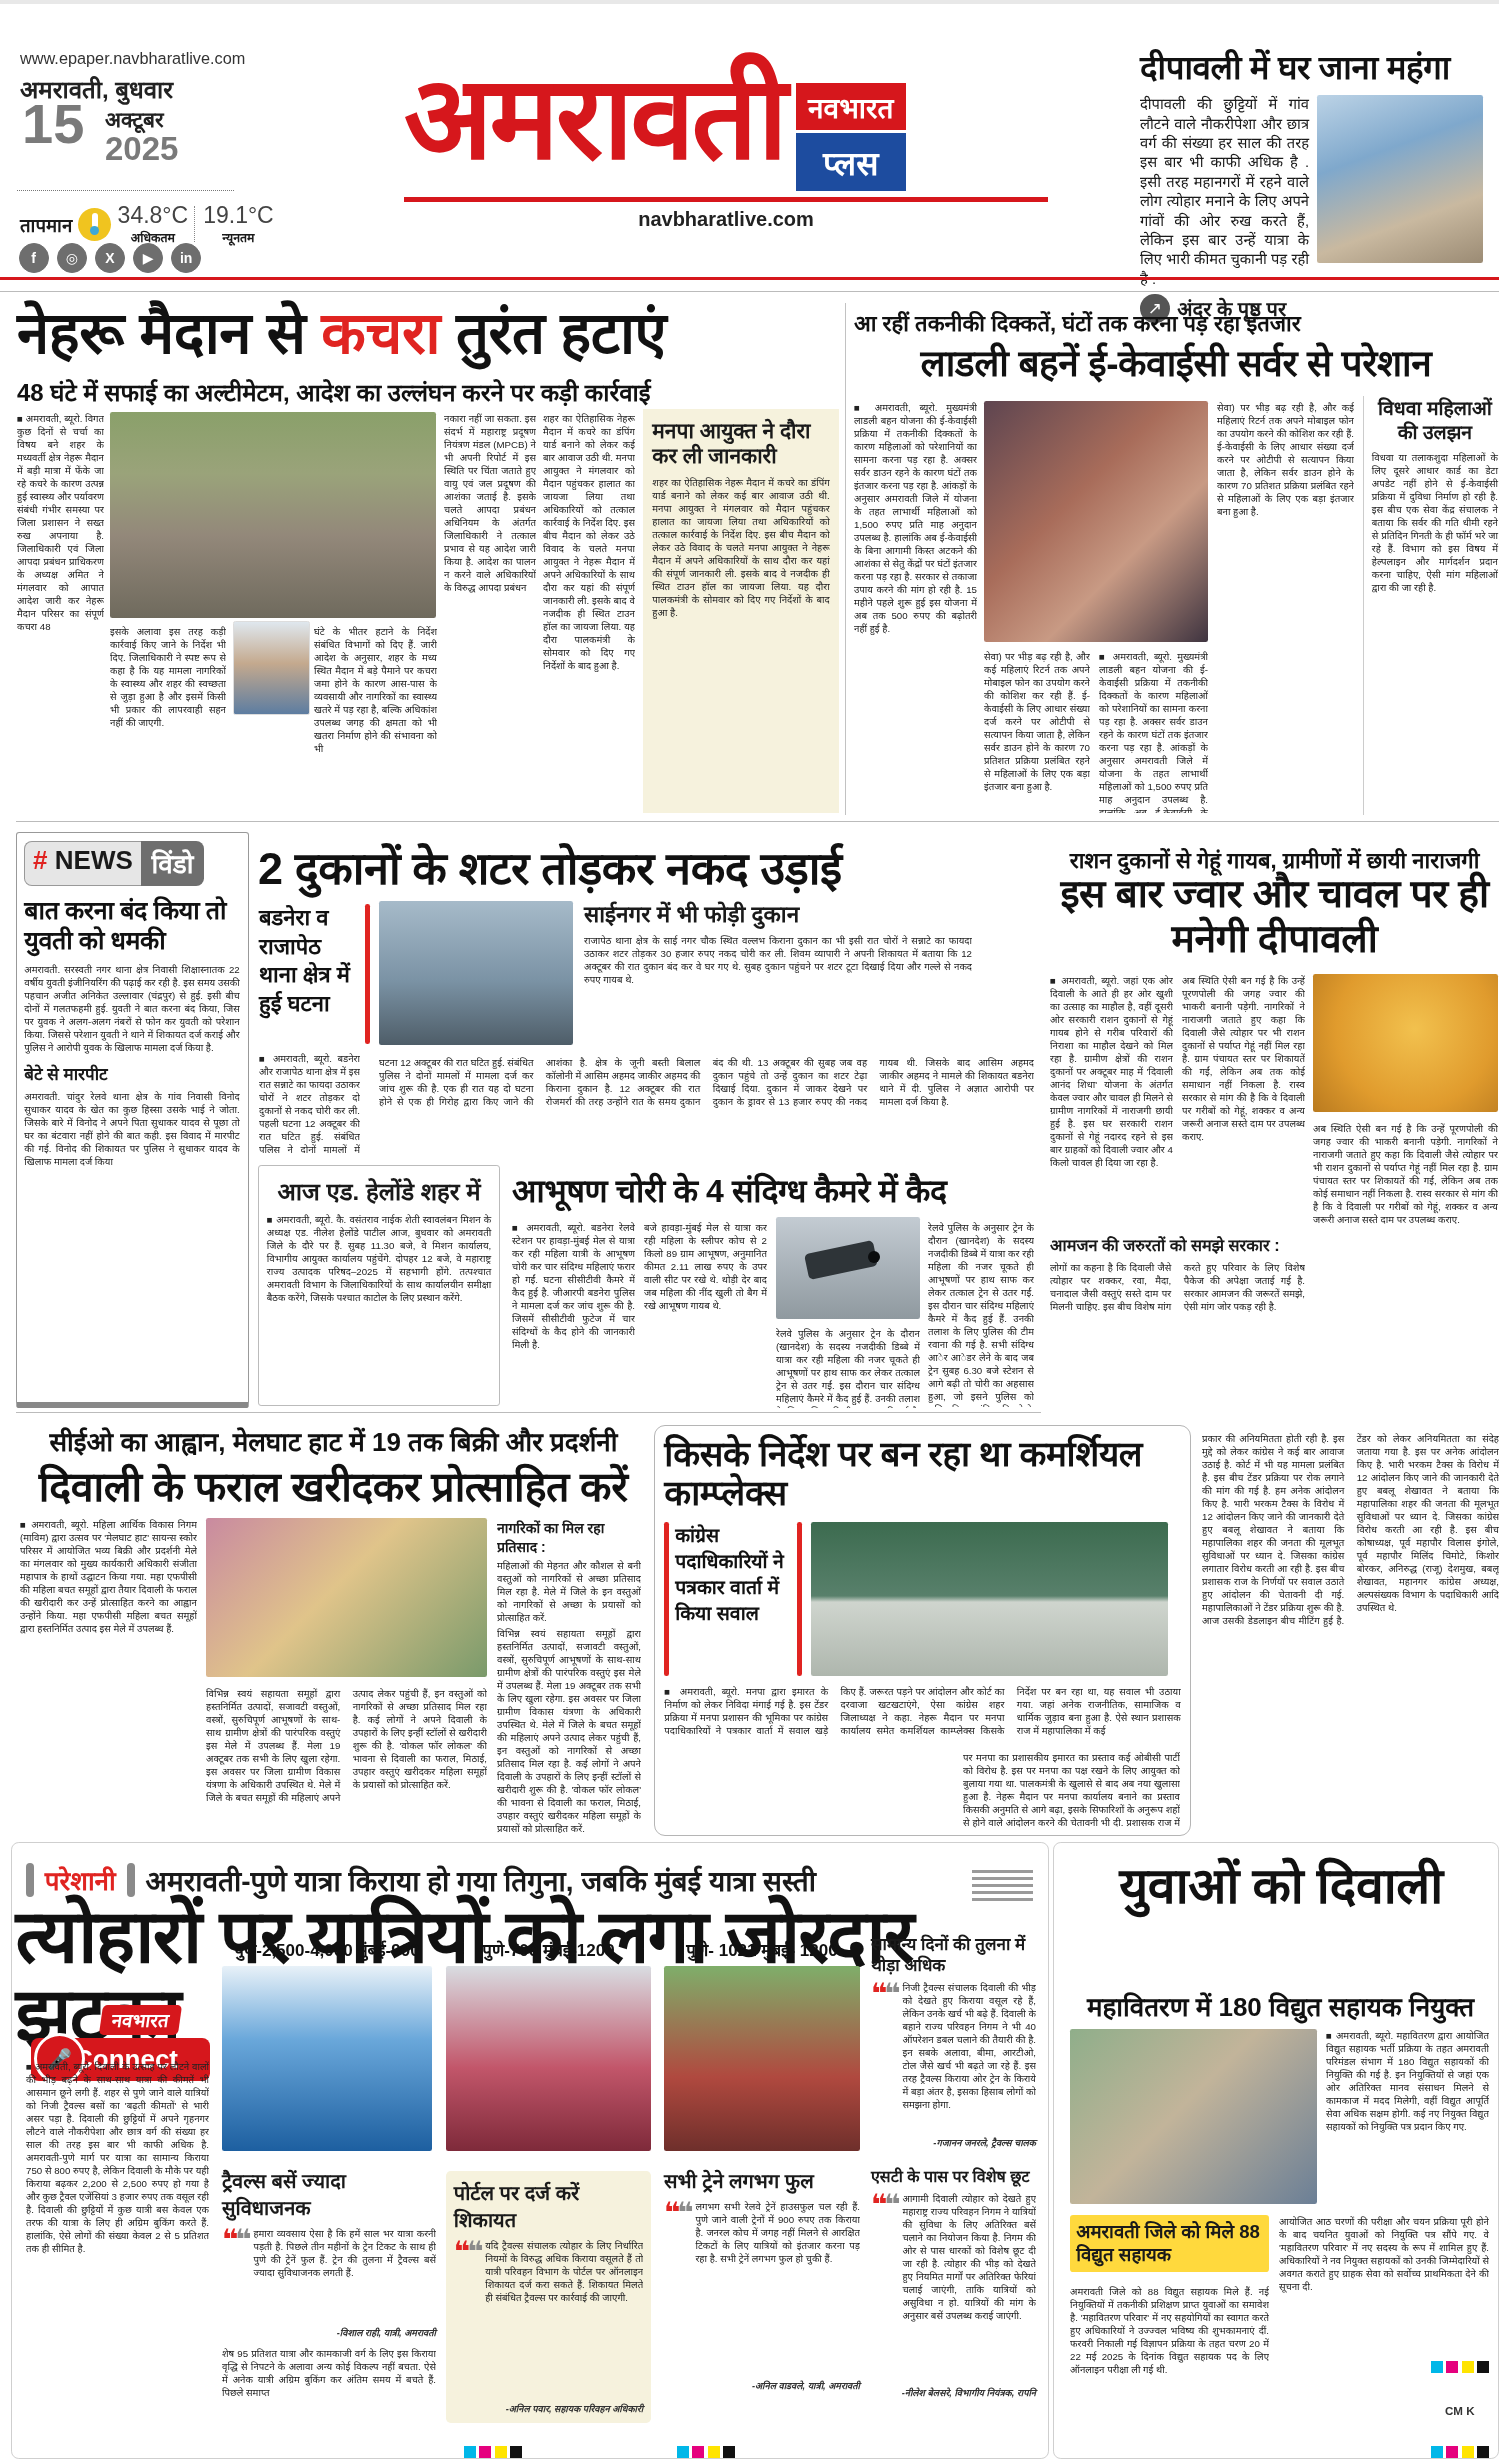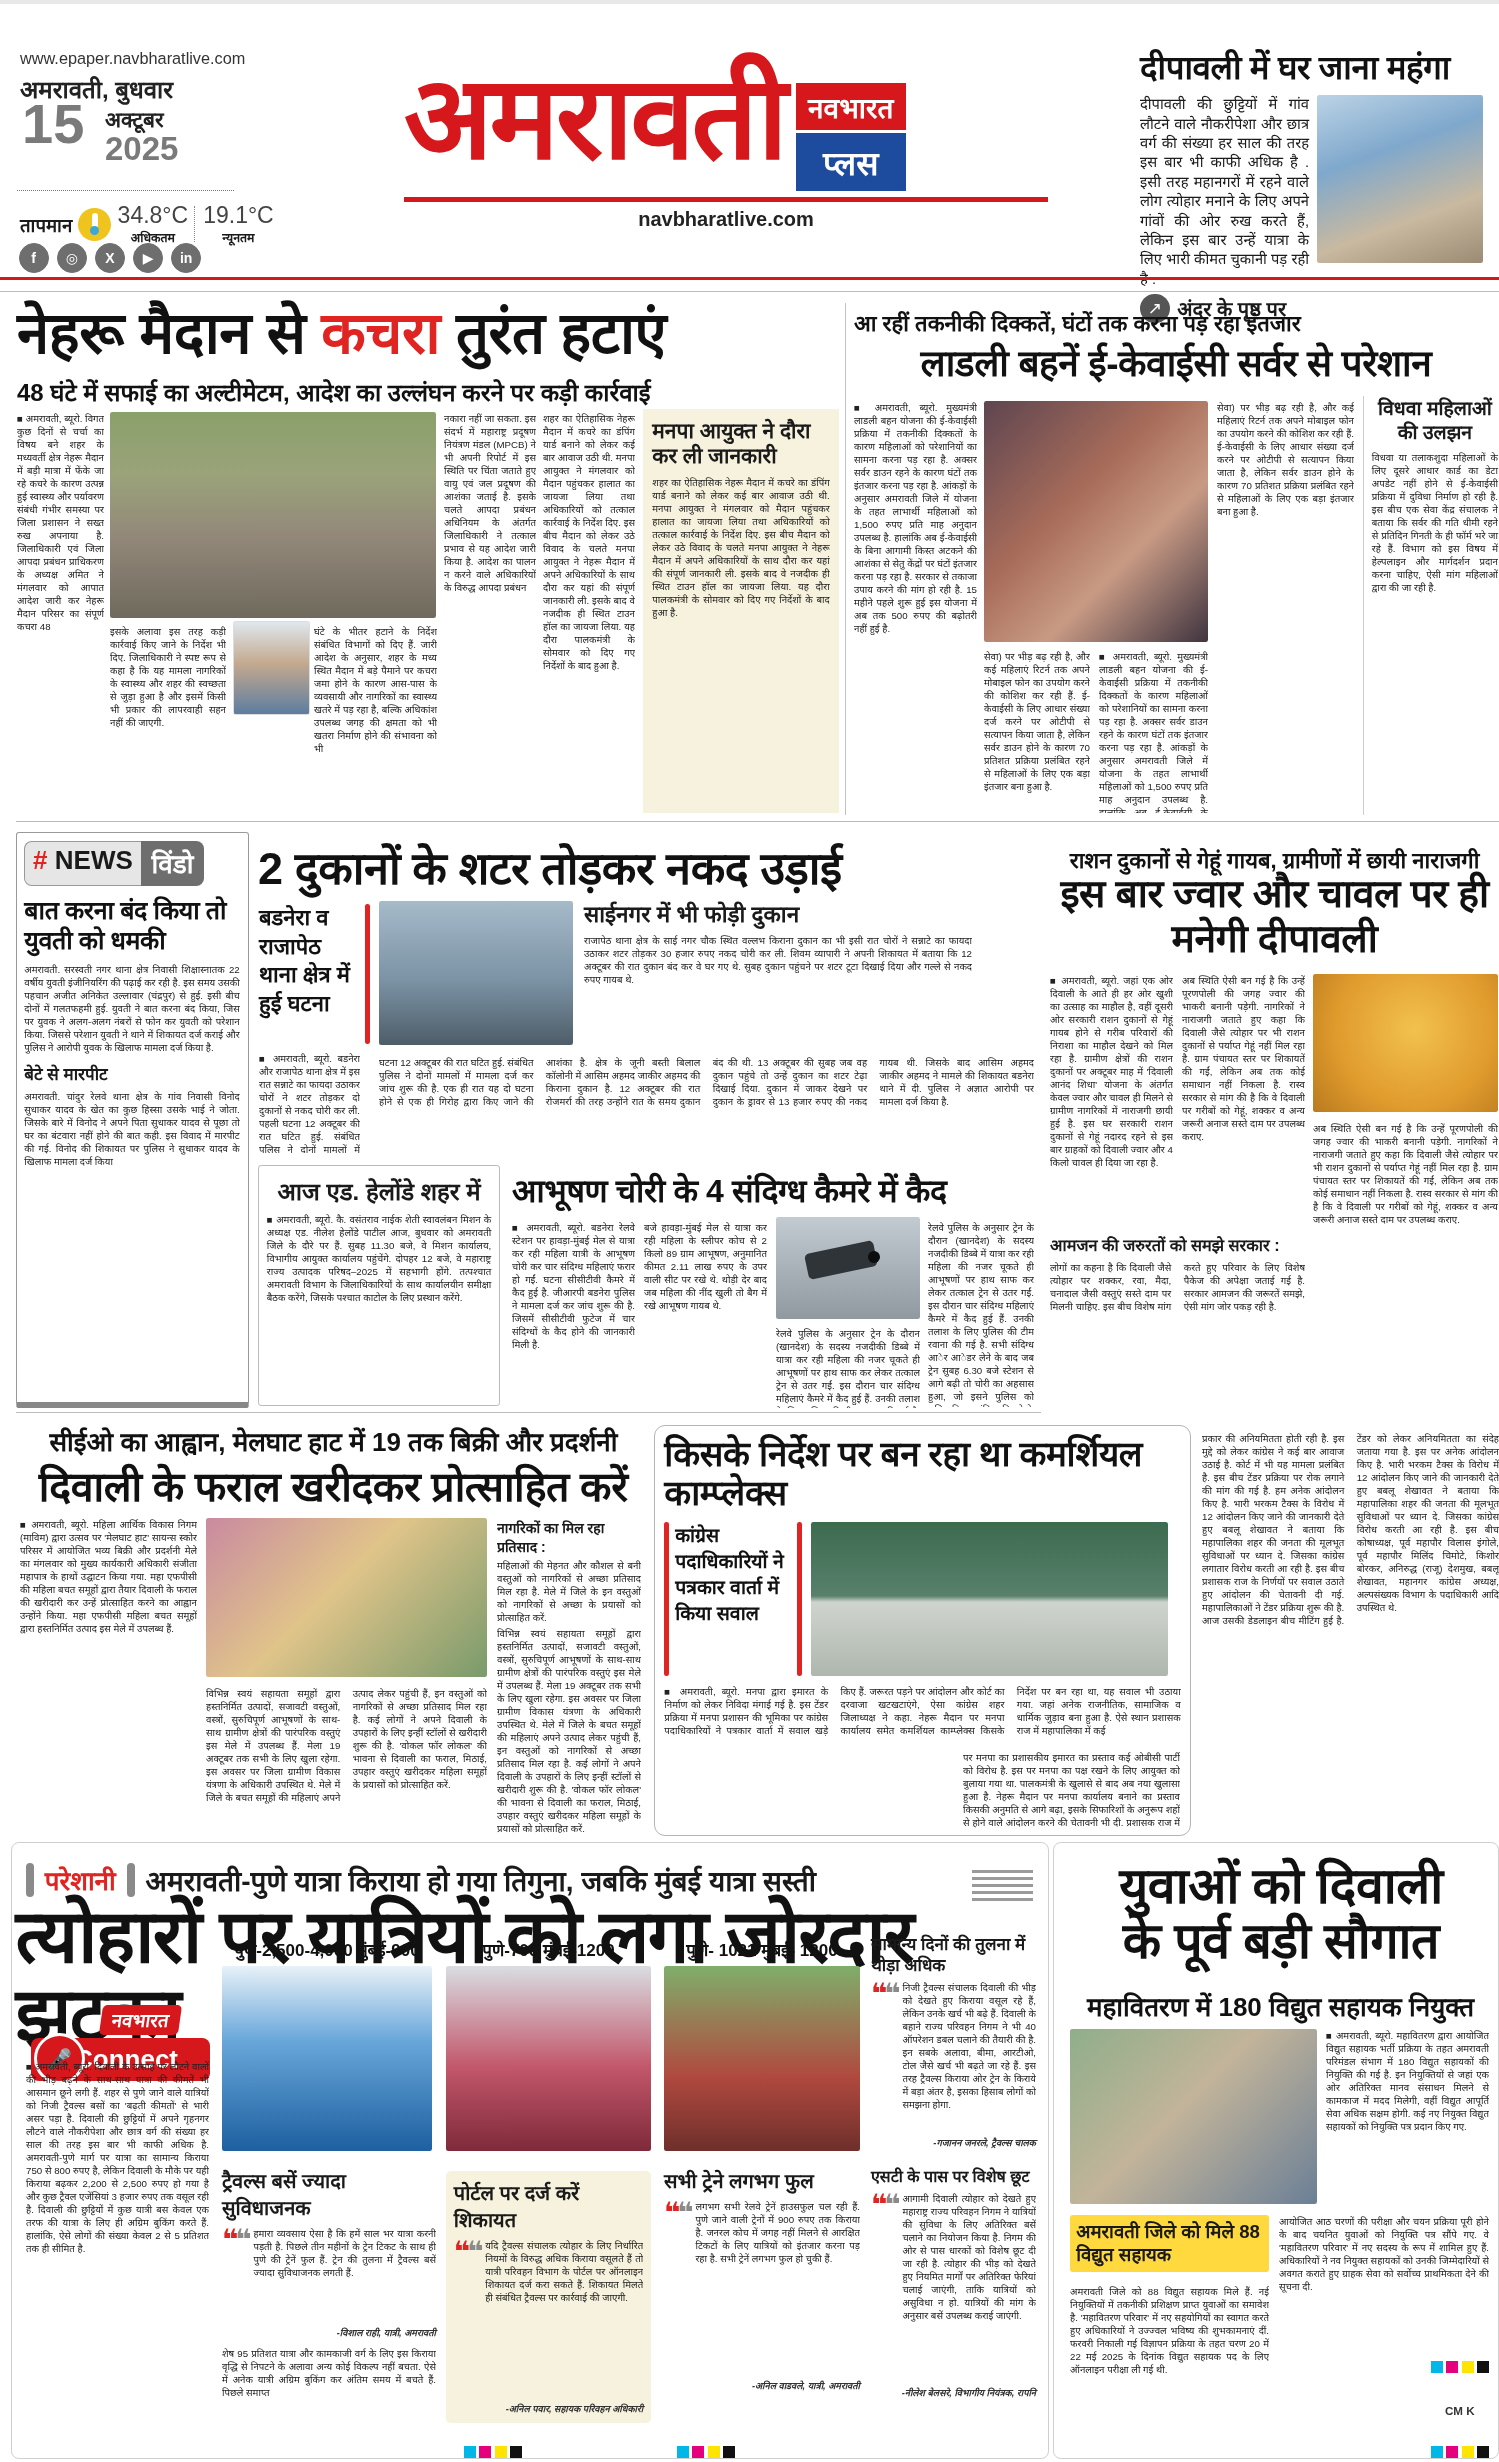--- a/index.html
+++ b/index.html
@@ -295,21 +295,20 @@
     <div style="font-size:16px;font-weight:bold;line-height:1.2;">एसटी के पास पर विशेष छूट</div>
     <div style="display:flex;gap:4.7px;margin-top:6.2px;">
       <span class="qmark"><span class="red">❝</span><span style="color:#8a8a8a;">❝</span></span>
       <div class="body-sm" style="height:194px;overflow:hidden;">आगामी दिवाली त्योहार को देखते हुए महाराष्ट्र राज्य परिवहन निगम ने यात्रियों की सुविधा के लिए अतिरिक्त बसें चलाने का नियोजन किया है. निगम की ओर से पास धारकों को विशेष छूट दी जा रही है. त्योहार की भीड़ को देखते हुए नियमित मार्गों पर अतिरिक्त फेरियां चलाई जाएंगी, ताकि यात्रियों को असुविधा न हो. यात्रियों की मांग के अनुसार बसें उपलब्ध कराई जाएंगी.</div>
     </div>
     <div class="attr">-नीलेश बेलसरे, विभागीय नियंत्रक, रापनि</div>
   </div>
 
   <div class="abs hl" style="left:1079px;top:1855px;width:404px;font-size:50px;text-align:center;line-height:1.1;">
     <div>युवाओं को दिवाली</div>
-    <div>के पूर्व बड़ी सौगात</div>
   </div>
   <div class="abs kicker" style="left:1071px;top:1984px;width:419px;font-size:26px;text-align:center;">महावितरण में 180 विद्युत सहायक नियुक्त</div>
 
   <div class="photo" style="left:1070px;top:2025px;width:247px;height:175px;background:linear-gradient(135deg,#8fae8a 0%,#c2b49a 45%,#6b7f96 100%);"></div>
   <div class="abs body-sm" style="left:1326px;top:2025px;width:163px;height:175px;overflow:hidden;">■ अमरावती, ब्यूरो. महावितरण द्वारा आयोजित विद्युत सहायक भर्ती प्रक्रिया के तहत अमरावती परिमंडल संभाग में 180 विद्युत सहायकों की नियुक्ति की गई है. इन नियुक्तियों से जहां एक ओर अतिरिक्त मानव संसाधन मिलने से कामकाज में मदद मिलेगी, वहीं विद्युत आपूर्ति सेवा अधिक सक्षम होगी. कई नए नियुक्त विद्युत सहायकों को नियुक्ति पत्र प्रदान किए गए.</div>
 
   <div class="abs" style="left:1070px;top:2211px;width:199px;background:#ffd93d;padding:6.2px;box-sizing:border-box;border-radius:3.1px;">
     <div style="font-size:18.6px;font-weight:bold;line-height:1.2;">अमरावती जिले को मिले 88 विद्युत सहायक</div>
   </div>
   <div class="abs body-sm" style="left:1070px;top:2281px;width:199px;height:163px;overflow:hidden;">अमरावती जिले को 88 विद्युत सहायक मिले हैं. नई नियुक्तियों में तकनीकी प्रशिक्षण प्राप्त युवाओं का समावेश है. 'महावितरण परिवार' में नए सहयोगियों का स्वागत करते हुए अधिकारियों ने उज्ज्वल भविष्य की शुभकामनाएं दीं. फरवरी निकाली गई विज्ञापन प्रक्रिया के तहत चरण 20 में 22 मई 2025 के दिनांक विद्युत सहायक पद के लिए ऑनलाइन परीक्षा ली गई थी.</div>

